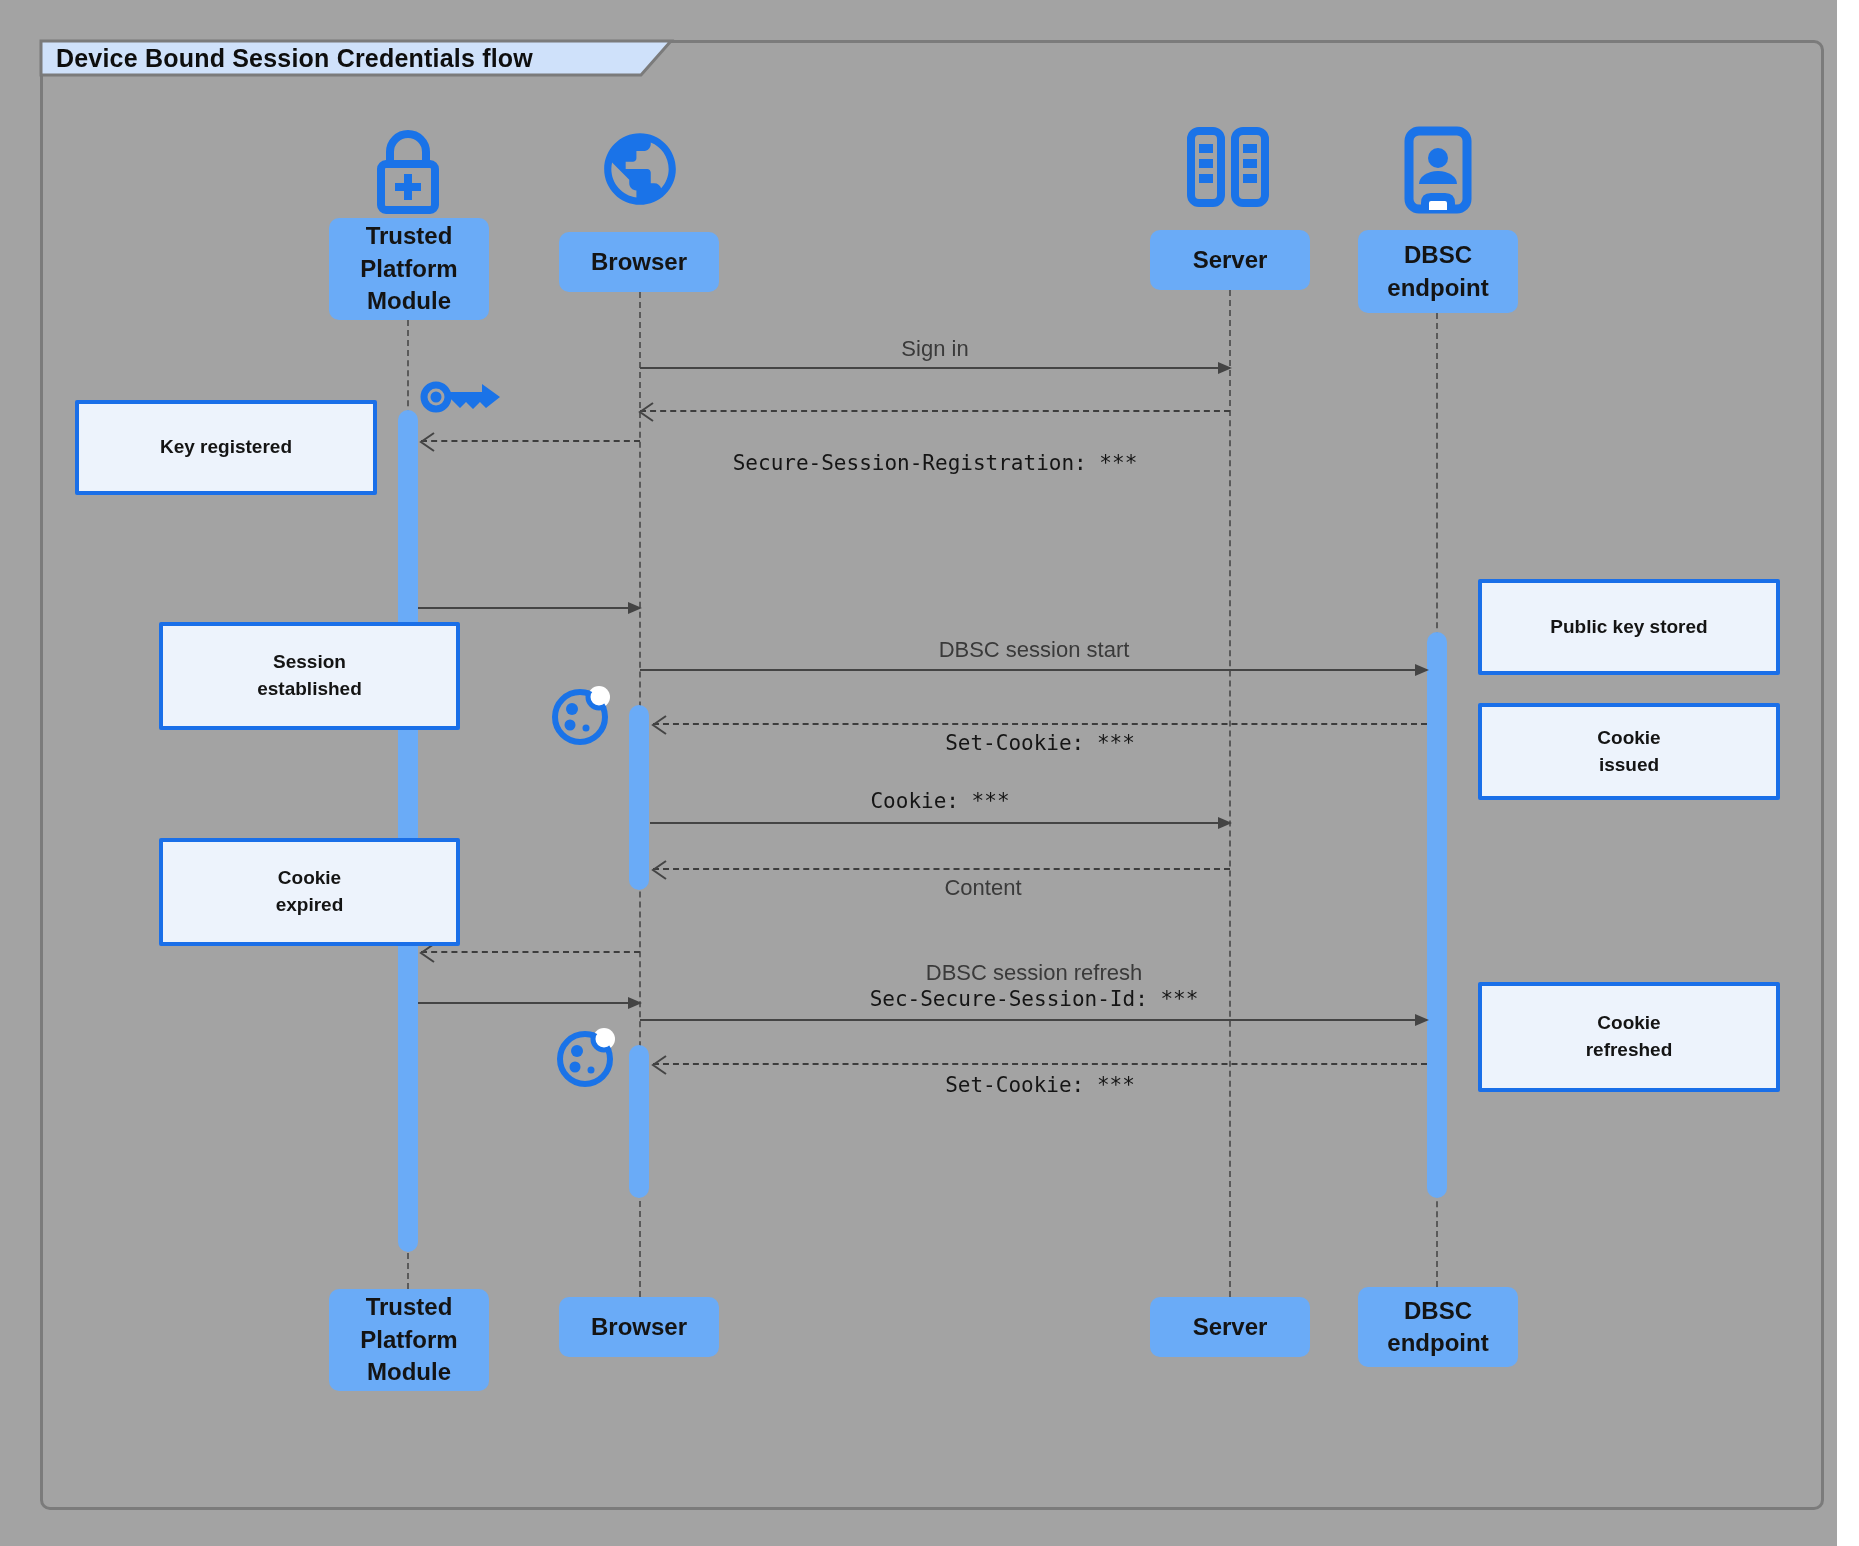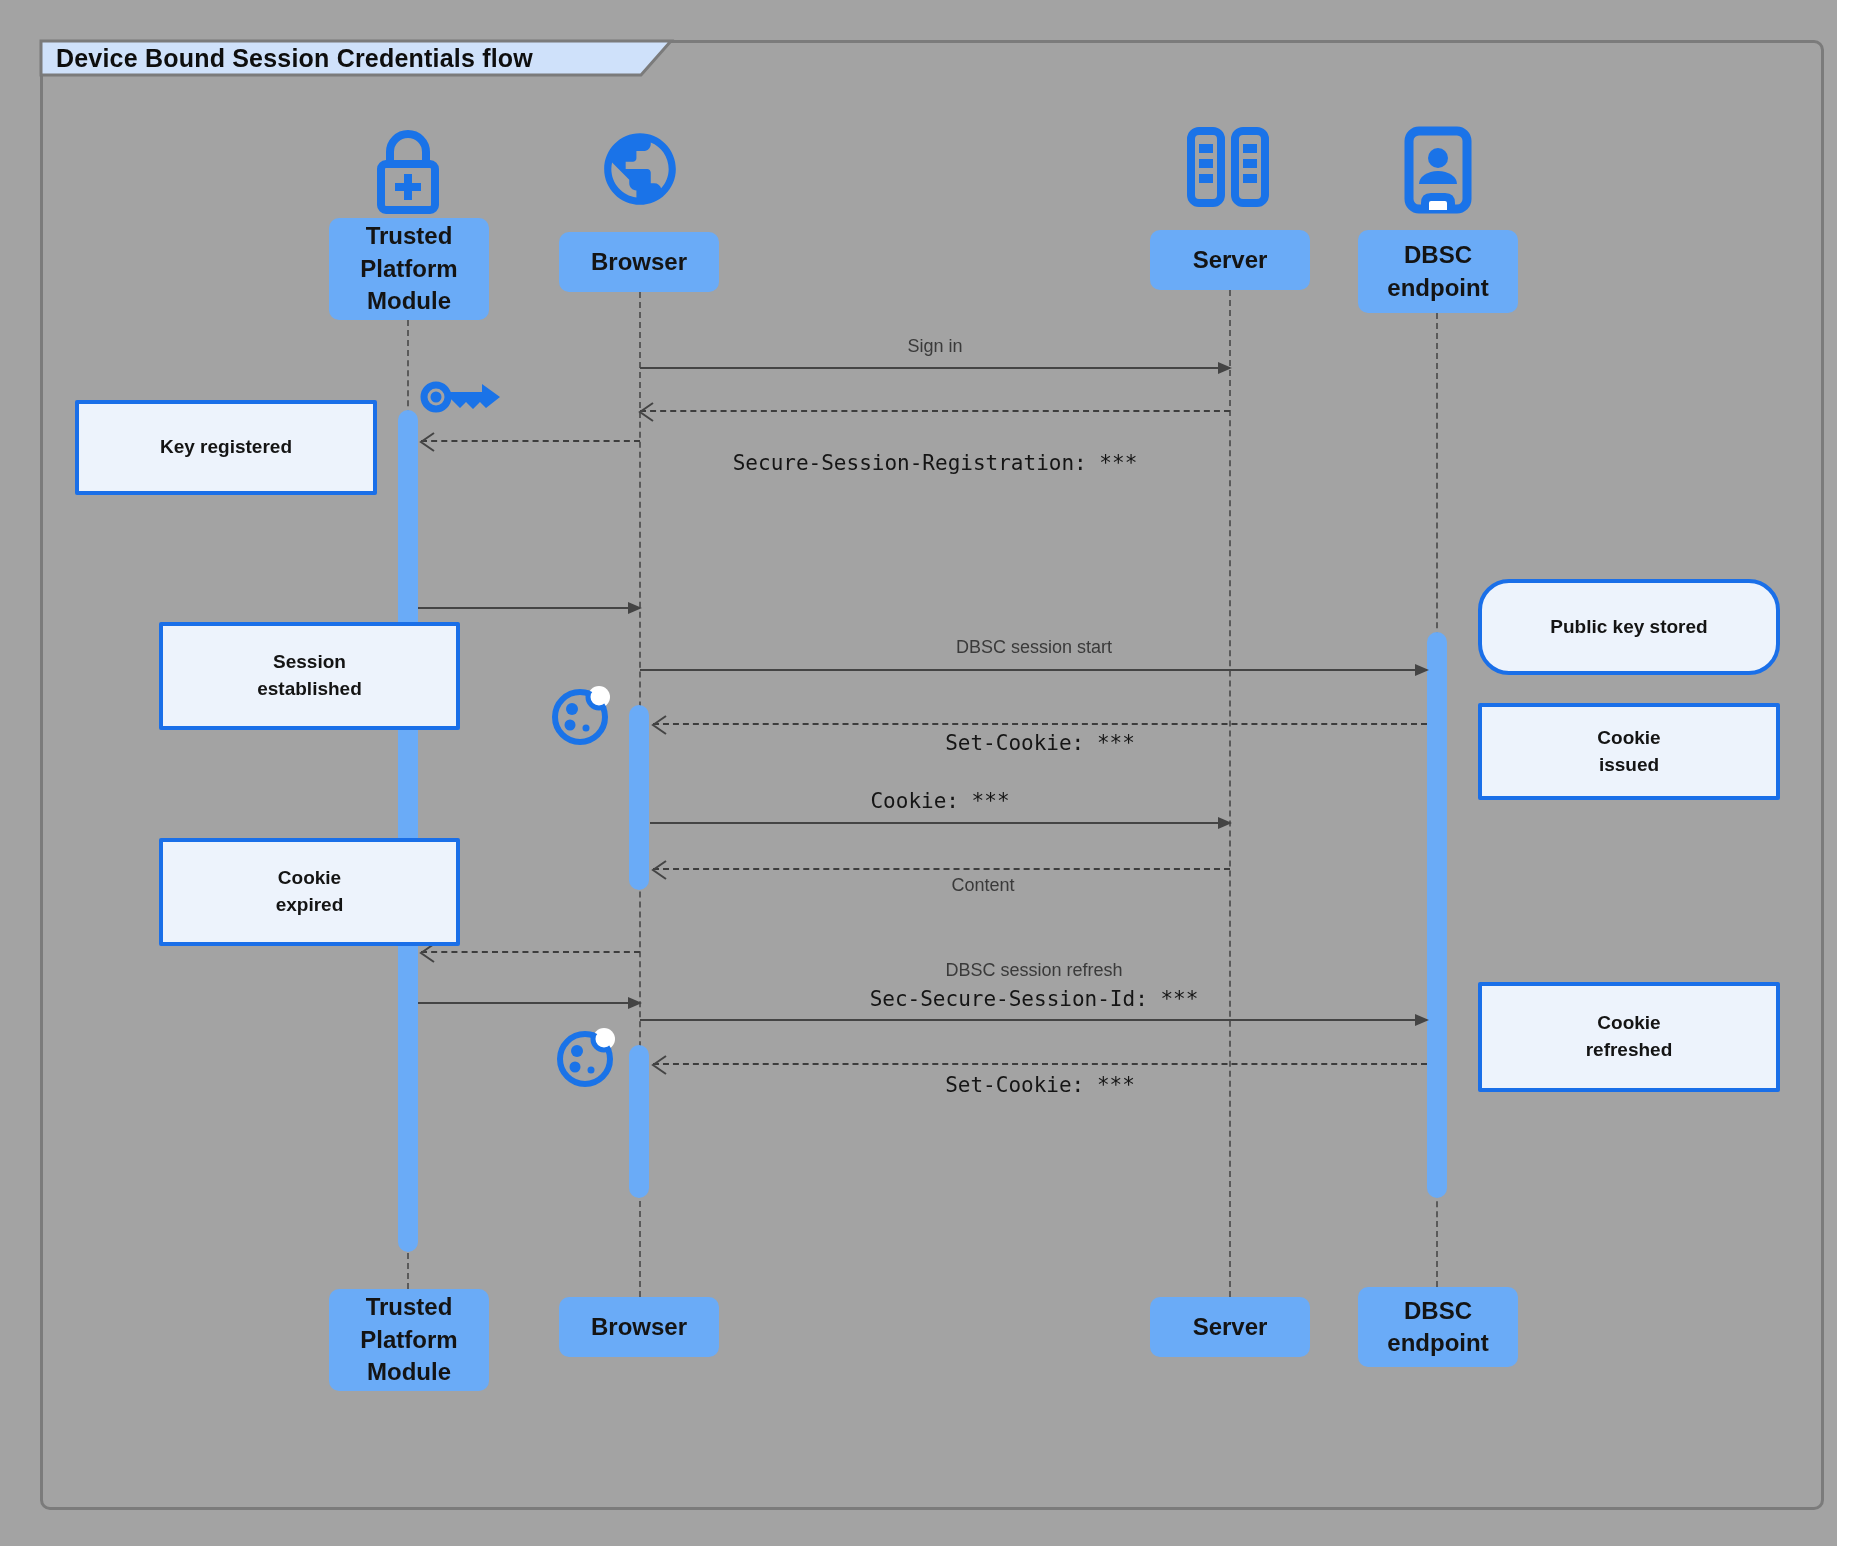--- a/index.html
+++ b/index.html
@@ -22,21 +22,21 @@
   .activation{width:20px;background:var(--actor_fill,#6aabf7);border-radius:10px;}
   
   .arrow{height:0;}
   .arrow.solid{border-top:2px solid #444;}
   .arrow.dashed{border-top:2px dashed #3d3d3d;}
   .head-r{position:absolute;right:-2px;top:-7px;width:0;height:0;
           border-top:6px solid transparent;border-bottom:6px solid transparent;border-left:14px solid #444;}
   .head-l-open{position:absolute;left:-3px;top:-11px;}
   
   .msg{transform:translateX(-50%);white-space:nowrap;}
-  .msg-sans{font-size:18px;color:#3a3a3a;}
+  .msg-sans{font-size:22px;color:#3a3a3a;}
   .msg-mono{font-family:"DejaVu Sans Mono",monospace;font-size:21px;color:#151515;}
   .icon{color:var(--accent,#1a73e8);}
 </style>
 </head>
 <body>
 
 <div id="stage" style="--accent: #1a73e8; --actor_fill: #6aabf7; --note_fill: #edf3fc; --note_border: #1a6fe8; --tab_fill: #cfe1fa; --frame_border: #7b7b7b;">
 
   <div class="abs" id="frame"></div>
 
@@ -195,21 +195,21 @@
   <div class="abs msg msg-mono" style="left:1040px;top:731px;">Set-Cookie: ***</div>
   <div class="abs msg msg-mono" style="left:940px;top:789px;">Cookie: ***</div>
   <div class="abs msg msg-sans" style="left:940px;top:875px;margin-left:43px;">Content</div>
   <div class="abs msg msg-sans" style="left:1034px;top:960px;">DBSC session refresh</div>
   <div class="abs msg msg-mono" style="left:1034px;top:987px;">Sec-Secure-Session-Id: ***</div>
   <div class="abs msg msg-mono" style="left:1040px;top:1073px;">Set-Cookie: ***</div>
 
   <div class="abs note" style="left:75px;top:400px;width:302px;height:95px;">Key registered</div>
   <div class="abs note" style="left:159px;top:622px;width:301px;height:108px;">Session
 established</div>
-  <div class="abs note" style="left:1478px;top:579px;width:302px;height:96px;border-radius:31px;">Public key stored</div>
+  <div class="abs note" style="left:1478px;top:579px;width:302px;height:96px;">Public key stored</div>
   <div class="abs note" style="left:1478px;top:703px;width:302px;height:97px;">Cookie
 issued</div>
   <div class="abs note" style="left:159px;top:838px;width:301px;height:108px;">Cookie
 expired</div>
   <div class="abs note" style="left:1478px;top:982px;width:302px;height:110px;">Cookie
 refreshed</div>
 
 </div>
 
 </body></html>

